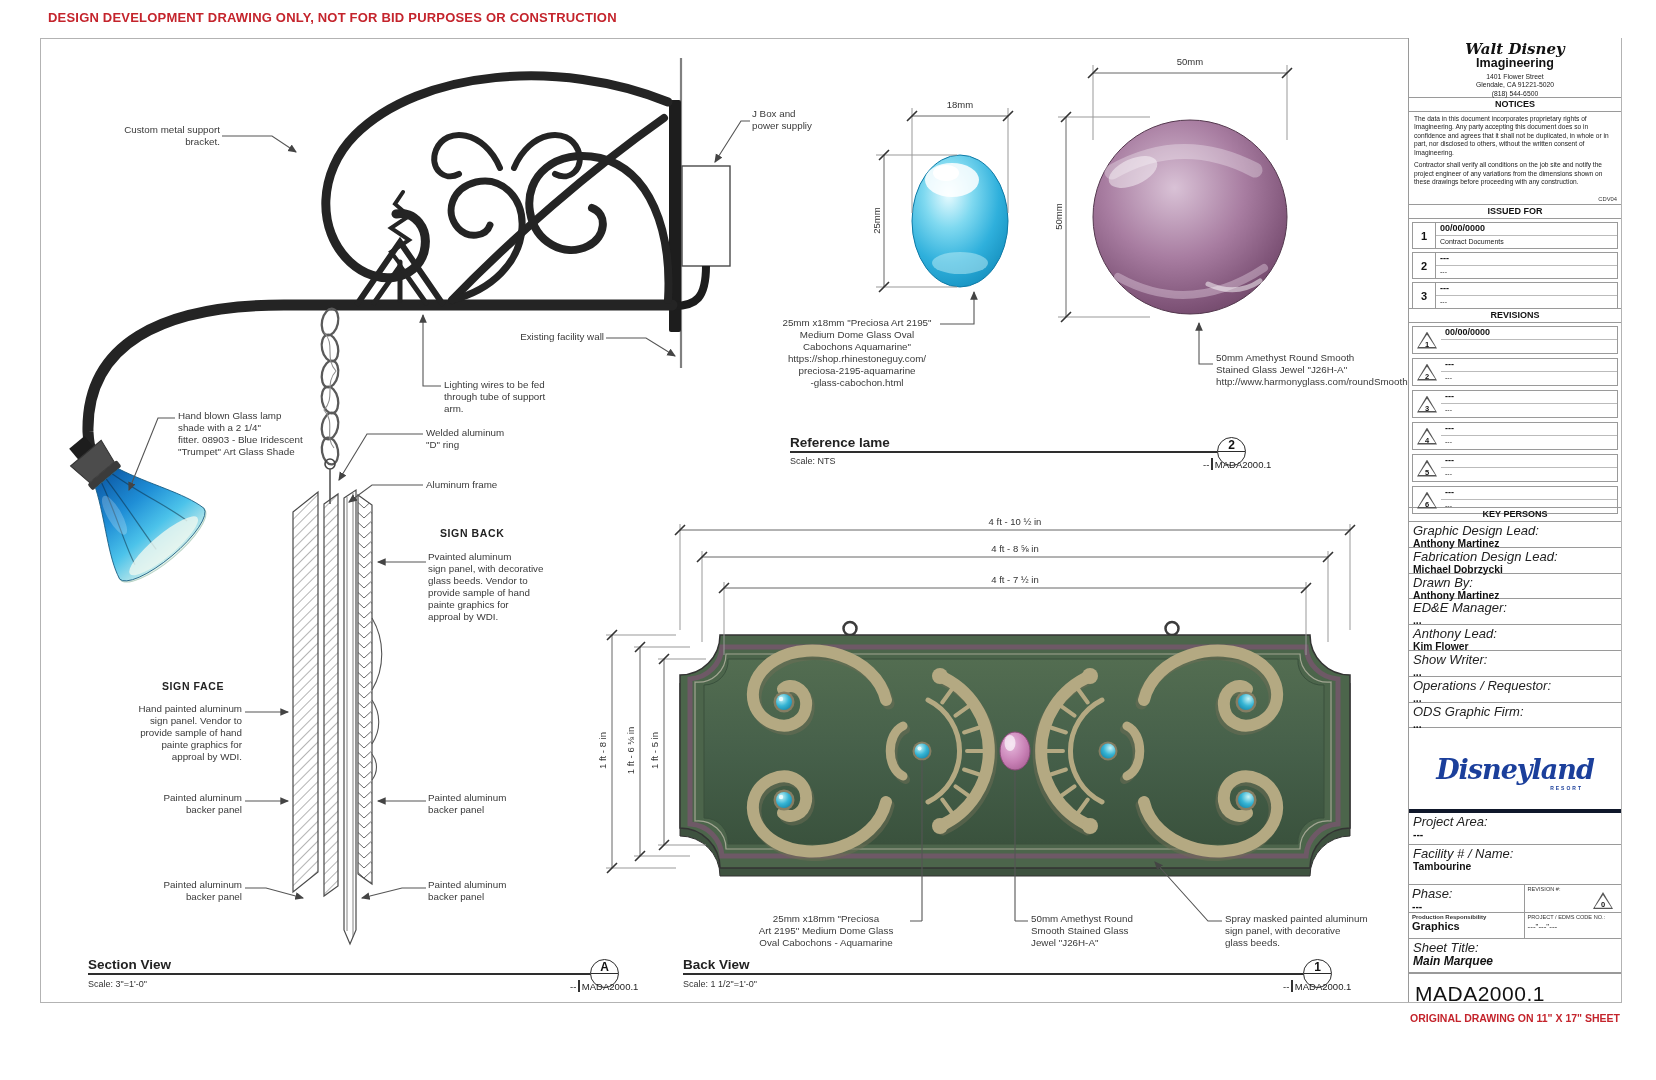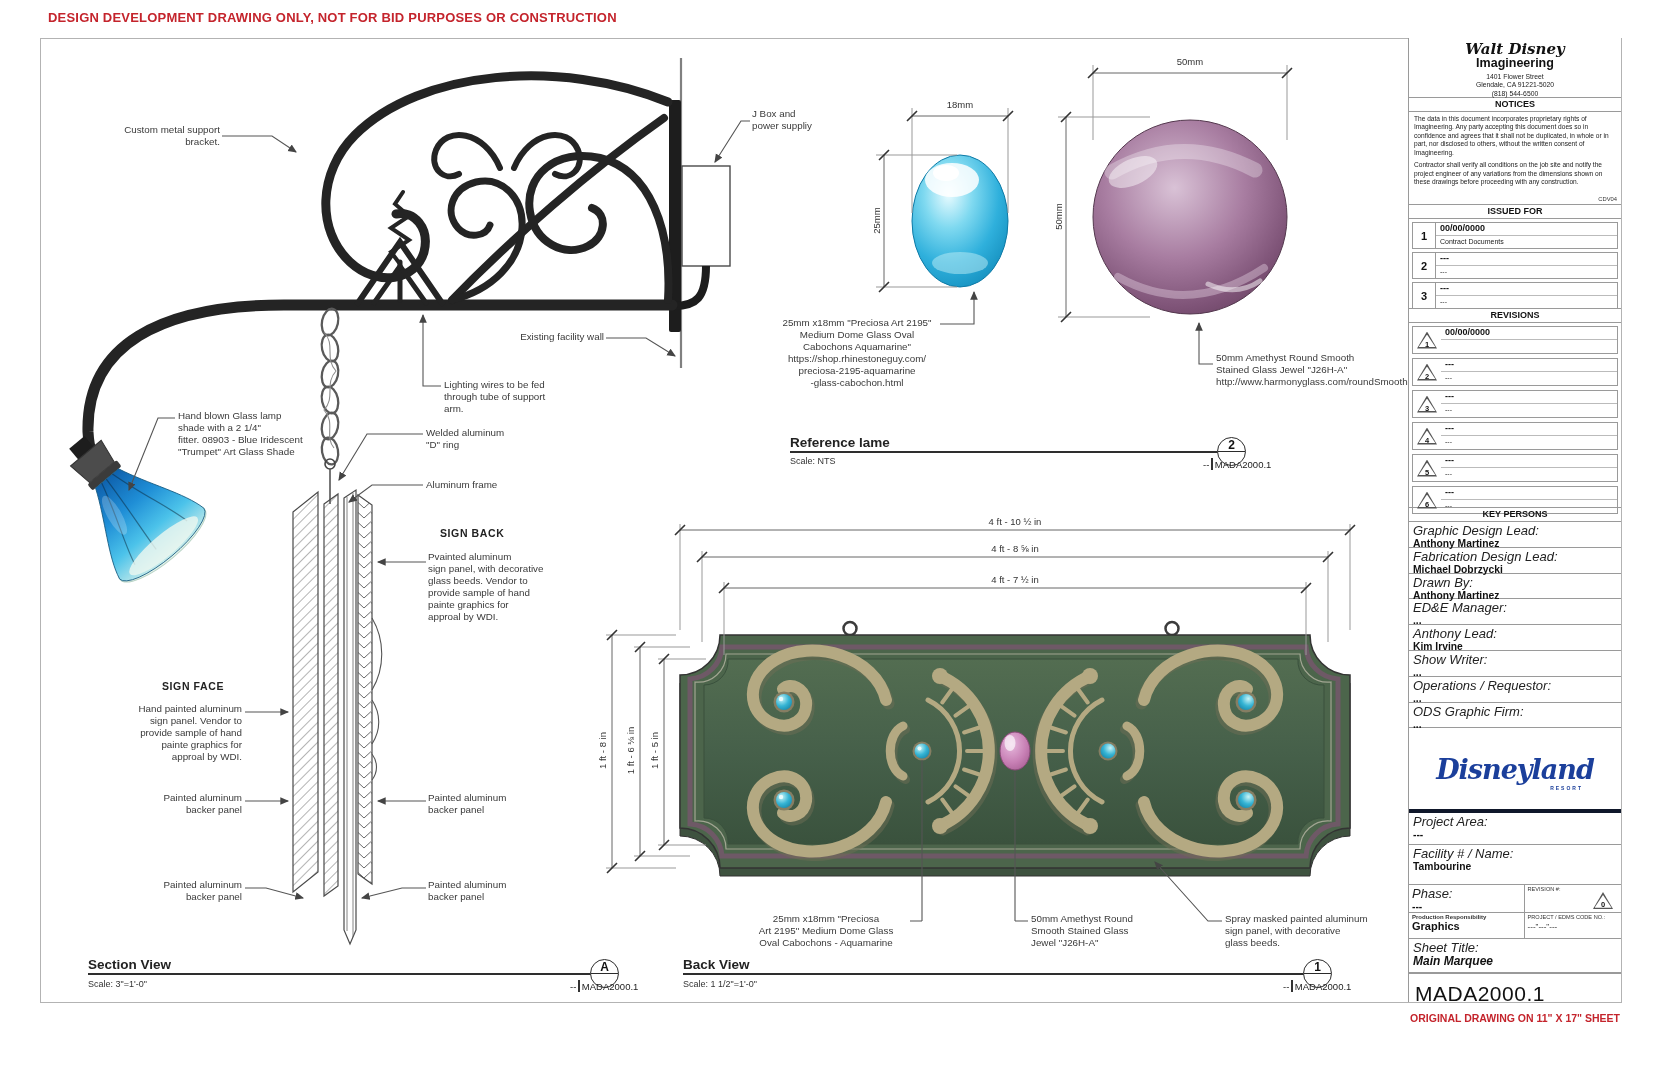--- a/index.html
+++ b/index.html
@@ -539,21 +539,21 @@
       <div class="prow">
         <div class="plabel">Drawn By:</div>
         <div class="pval">Anthony Martinez</div>
       </div>
       <div class="prow">
         <div class="plabel">ED&amp;E Manager:</div>
         <div class="pval">...</div>
       </div>
       <div class="prow">
         <div class="plabel">Anthony Lead:</div>
-        <div class="pval">Kim Irvine</div>
+        <div class="pval">Kim Flower</div>
       </div>
       <div class="prow">
         <div class="plabel">Show Writer:</div>
         <div class="pval">...</div>
       </div>
       <div class="prow">
         <div class="plabel">Operations / Requestor:</div>
         <div class="pval">...</div>
       </div>
       <div class="prow">

